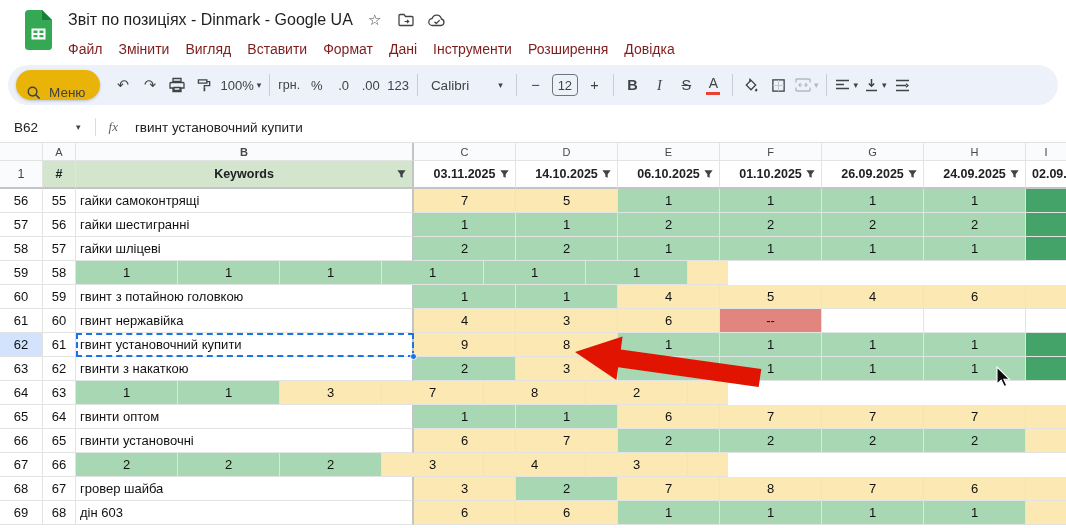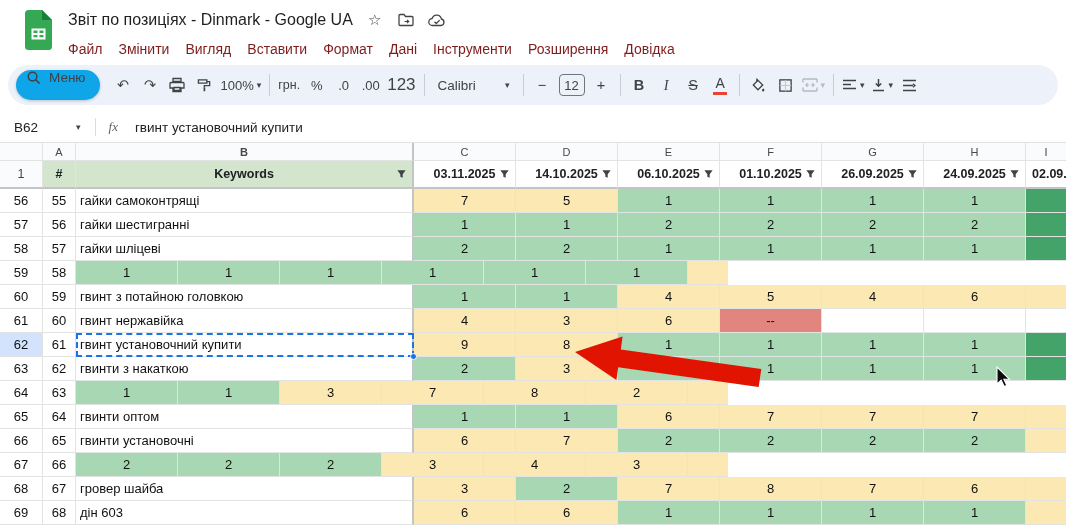--- a/index.html
+++ b/index.html
@@ -12,21 +12,21 @@
   .tb-right{flex:1;min-width:0}
   .title-row{display:flex;align-items:center;gap:13px;height:24px}
   .doc-title{font-size:16px;color:#1f1f1f;white-space:nowrap}
   .title-ic{color:#444;font-size:15px;width:18px;text-align:center;display:flex;align-items:center;justify-content:center}
   .menu-row{display:flex;align-items:center;height:28px;margin-top:3px;margin-left:-8px}
   .menu-item{font-size:14px;padding:3px 8px;border-radius:10px;color:#7f1d1d;white-space:nowrap}
 
   
   .toolbar-wrap{padding:3px 8px 7px;background:#fff}
   .tb{height:40px;background:#edf2fa;border-radius:20px;display:flex;align-items:center;padding:0 8px;overflow:hidden;color:#3f4346}
-  .chip{background:#0ea5e9;height:30px;border-radius:16px;display:flex;align-items:flex-start;gap:8px;padding:0 14px 0 10px;margin-right:10px;box-shadow:0 1px 3px rgba(60,64,67,.28);font-size:13.5px;color:#3f4346;flex:none}
+  .chip{background:#eab308;height:30px;border-radius:16px;display:flex;align-items:flex-end;gap:8px;padding:0 14px 0 10px;margin-right:10px;box-shadow:0 1px 3px rgba(60,64,67,.28);font-size:13.5px;color:#3f4346;flex:none}
   .tbtn{height:28px;min-width:27px;display:flex;align-items:center;justify-content:center;border-radius:4px;font-size:14.5px;padding:0 3px;color:#3f4346;flex:none}
   .caret{font-size:9px;margin-left:3px;color:#3f4346}
   .sep{width:1px;height:22px;background:#c6cdd8;margin:0 5px;flex:none}
   .fsize{width:26px;height:22px;border:1px solid #70757a;border-radius:4px;display:flex;align-items:center;justify-content:center;font-size:13px;margin:0 3px;flex:none}
   .bold{font-weight:700}
   .italic{font-style:italic;font-family:"Liberation Serif",serif}
   .strike{text-decoration:line-through}
   .tcolor{display:flex;flex-direction:column;align-items:center;line-height:1;font-size:14px}
   .tcolor .bar{width:14px;height:3px;background:#e94235;margin-top:2px}
   .dis,.dis .caret{color:#b4b9c2}
@@ -134,21 +134,21 @@
     </div>
     <div class="tbtn" style="font-size:13px">
       <span>100%</span>
         <span class="caret">▾</span>
     </div>
     <div class="sep"></div>
     <div class="tbtn" style="font-size:12.5px">грн.</div>
     <div class="tbtn" style="font-size:13px">%</div>
     <div class="tbtn" style="font-size:13px">.0</div>
     <div class="tbtn" style="font-size:13px">.00</div>
-    <div class="tbtn" style="font-size:17px">123</div>
+    <div class="tbtn" style="font-size:13px">123</div>
     <div class="sep"></div>
     <div class="tbtn" style="width:88px;justify-content:space-between;padding:0 8px;font-size:13.5px">
       <span>Calibri</span>
         <span class="caret">▾</span>
     </div>
     <div class="sep"></div>
     <div class="tbtn">−</div>
     <div class="fsize">12</div>
     <div class="tbtn">+</div>
     <div class="sep"></div>

